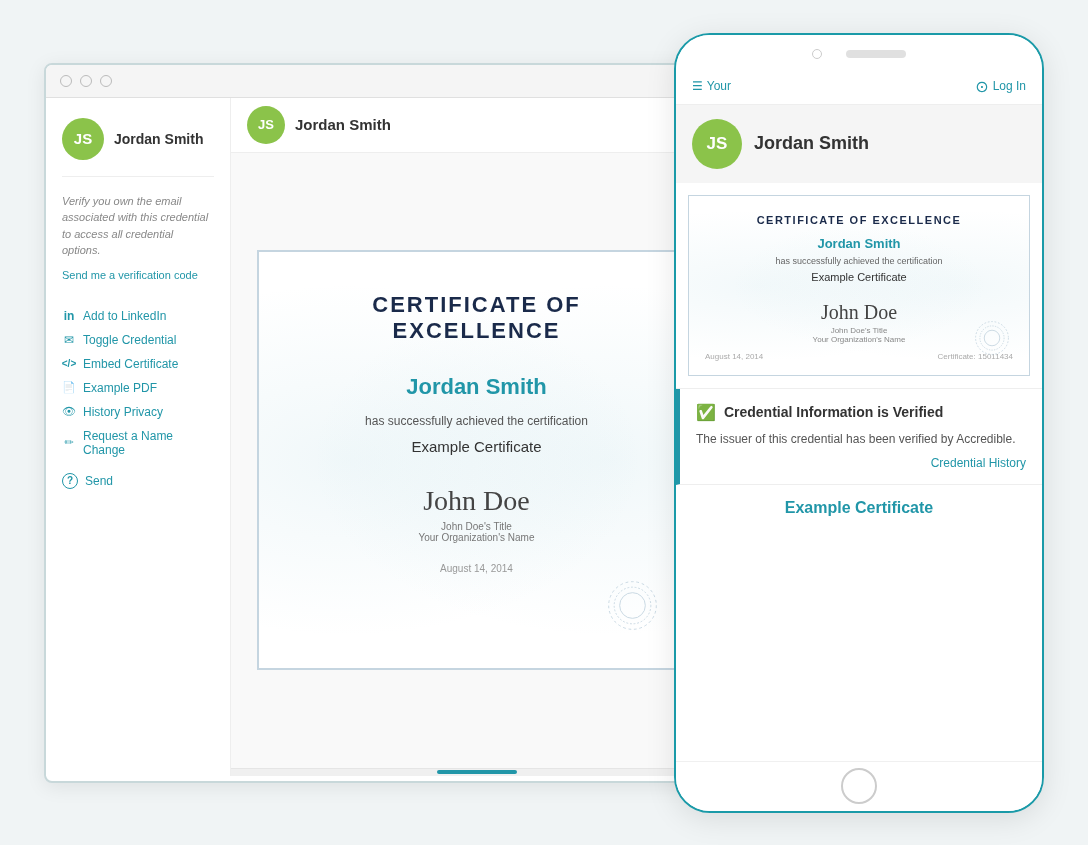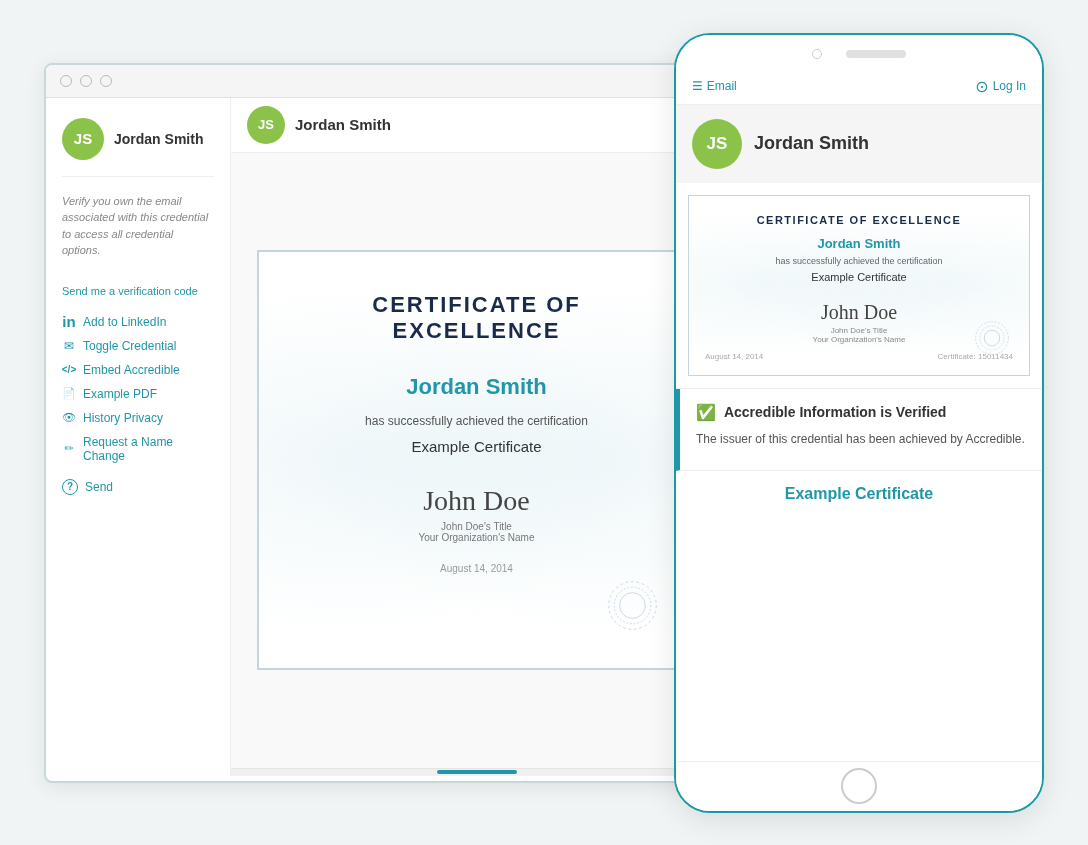--- a/index.html
+++ b/index.html
@@ -93,30 +93,30 @@
     .user-name {
       font-size: 14px;
       font-weight: 600;
       color: #333;
     }
 
     .verify-note {
       font-size: 11px;
       color: #888;
       line-height: 1.5;
-      margin-bottom: 26px;
+      margin-bottom: 10px;
       font-style: italic;
     }
 
     .verify-link {
       font-size: 11px;
       color: #2196a8;
       text-decoration: none;
       display: block;
-      margin-bottom: 18px;
+      margin-bottom: 28px;
     }
 
     .nav-item {
       display: flex;
       align-items: center;
       gap: 7px;
       font-size: 12px;
       color: #2196a8;
       margin-bottom: 10px;
       cursor: pointer;
@@ -514,30 +514,30 @@
           <div class="avatar">
             <span>JS</span>
           </div>
           <div class="user-name">Jordan Smith</div>
         </div>
 
         <p class="verify-note">Verify you own the email associated with this credential to access all credential options.</p>
         <a class="verify-link">Send me a verification code</a>
 
         <a class="nav-item">
-          <span class="nav-icon" style="font-size:15px; font-weight:bold; color:#2196a8;">in</span>
+          <span class="nav-icon" style="font-size:12px; font-weight:bold; color:#2196a8;">in</span>
           <span>Add to LinkedIn</span>
         </a>
         <a class="nav-item">
           <span class="nav-icon" style="font-size:12px;">✉</span>
           <span>Toggle Credential</span>
         </a>
         <a class="nav-item">
           <span class="nav-icon" style="font-size:10px; font-weight:bold;">&lt;/&gt;</span>
-          <span>Embed Accredible</span>
+          <span>Embed Certificate</span>
         </a>
         <a class="nav-item">
           <span class="nav-icon" style="font-size:11px;">📄</span>
           <span>Example PDF</span>
         </a>
         <a class="nav-item">
           <span class="nav-icon" style="font-size:11px;">👁</span>
           <span>History Privacy</span>
         </a>
         <a class="nav-item">
@@ -588,21 +588,21 @@
   <div class="mobile-mockup">
 
     <div class="mobile-top-bar">
       <div class="mobile-camera"></div>
       <div class="mobile-speaker"></div>
     </div>
 
     <div class="mobile-nav">
       <div class="mobile-menu-btn">
         <span>☰</span>
-        <span>Email</span>
+        <span>Your</span>
       </div>
       <div class="mobile-login-btn">
         <span style="font-size:16px;">⊙</span>
         <span>Log In</span>
       </div>
     </div>
 
     <div class="mobile-user-header">
       <div class="mobile-avatar">
         <span>JS</span>
@@ -628,23 +628,24 @@
           <circle cx="22" cy="22" r="19" fill="none" stroke="#c5d5e0" stroke-width="1" stroke-dasharray="2,2"></circle>
           <circle cx="22" cy="22" r="14" fill="none" stroke="#c5d5e0" stroke-width="1" stroke-dasharray="1.5,1.5"></circle>
           <circle cx="22" cy="22" r="9" fill="none" stroke="#c5d5e0" stroke-width="1"></circle>
         </svg>
       </div>
     </div>
 
     <div class="mobile-verified-section">
       <div class="verified-header">
         <span class="verified-badge">✅</span>
-        <span class="verified-title">Accredible Information is Verified</span>
+        <span class="verified-title">Credential Information is Verified</span>
       </div>
-      <div class="verified-text">The issuer of this credential has been achieved by Accredible.</div>
+      <div class="verified-text">The issuer of this credential has been verified by Accredible.</div>
+      <a class="cred-history-link">Credential History</a>
     </div>
 
     <div class="mobile-course-name">Example Certificate</div>
 
     <div class="mobile-bottom-bar">
       <div class="mobile-home-btn"></div>
     </div>
   </div>
 
 </div>

